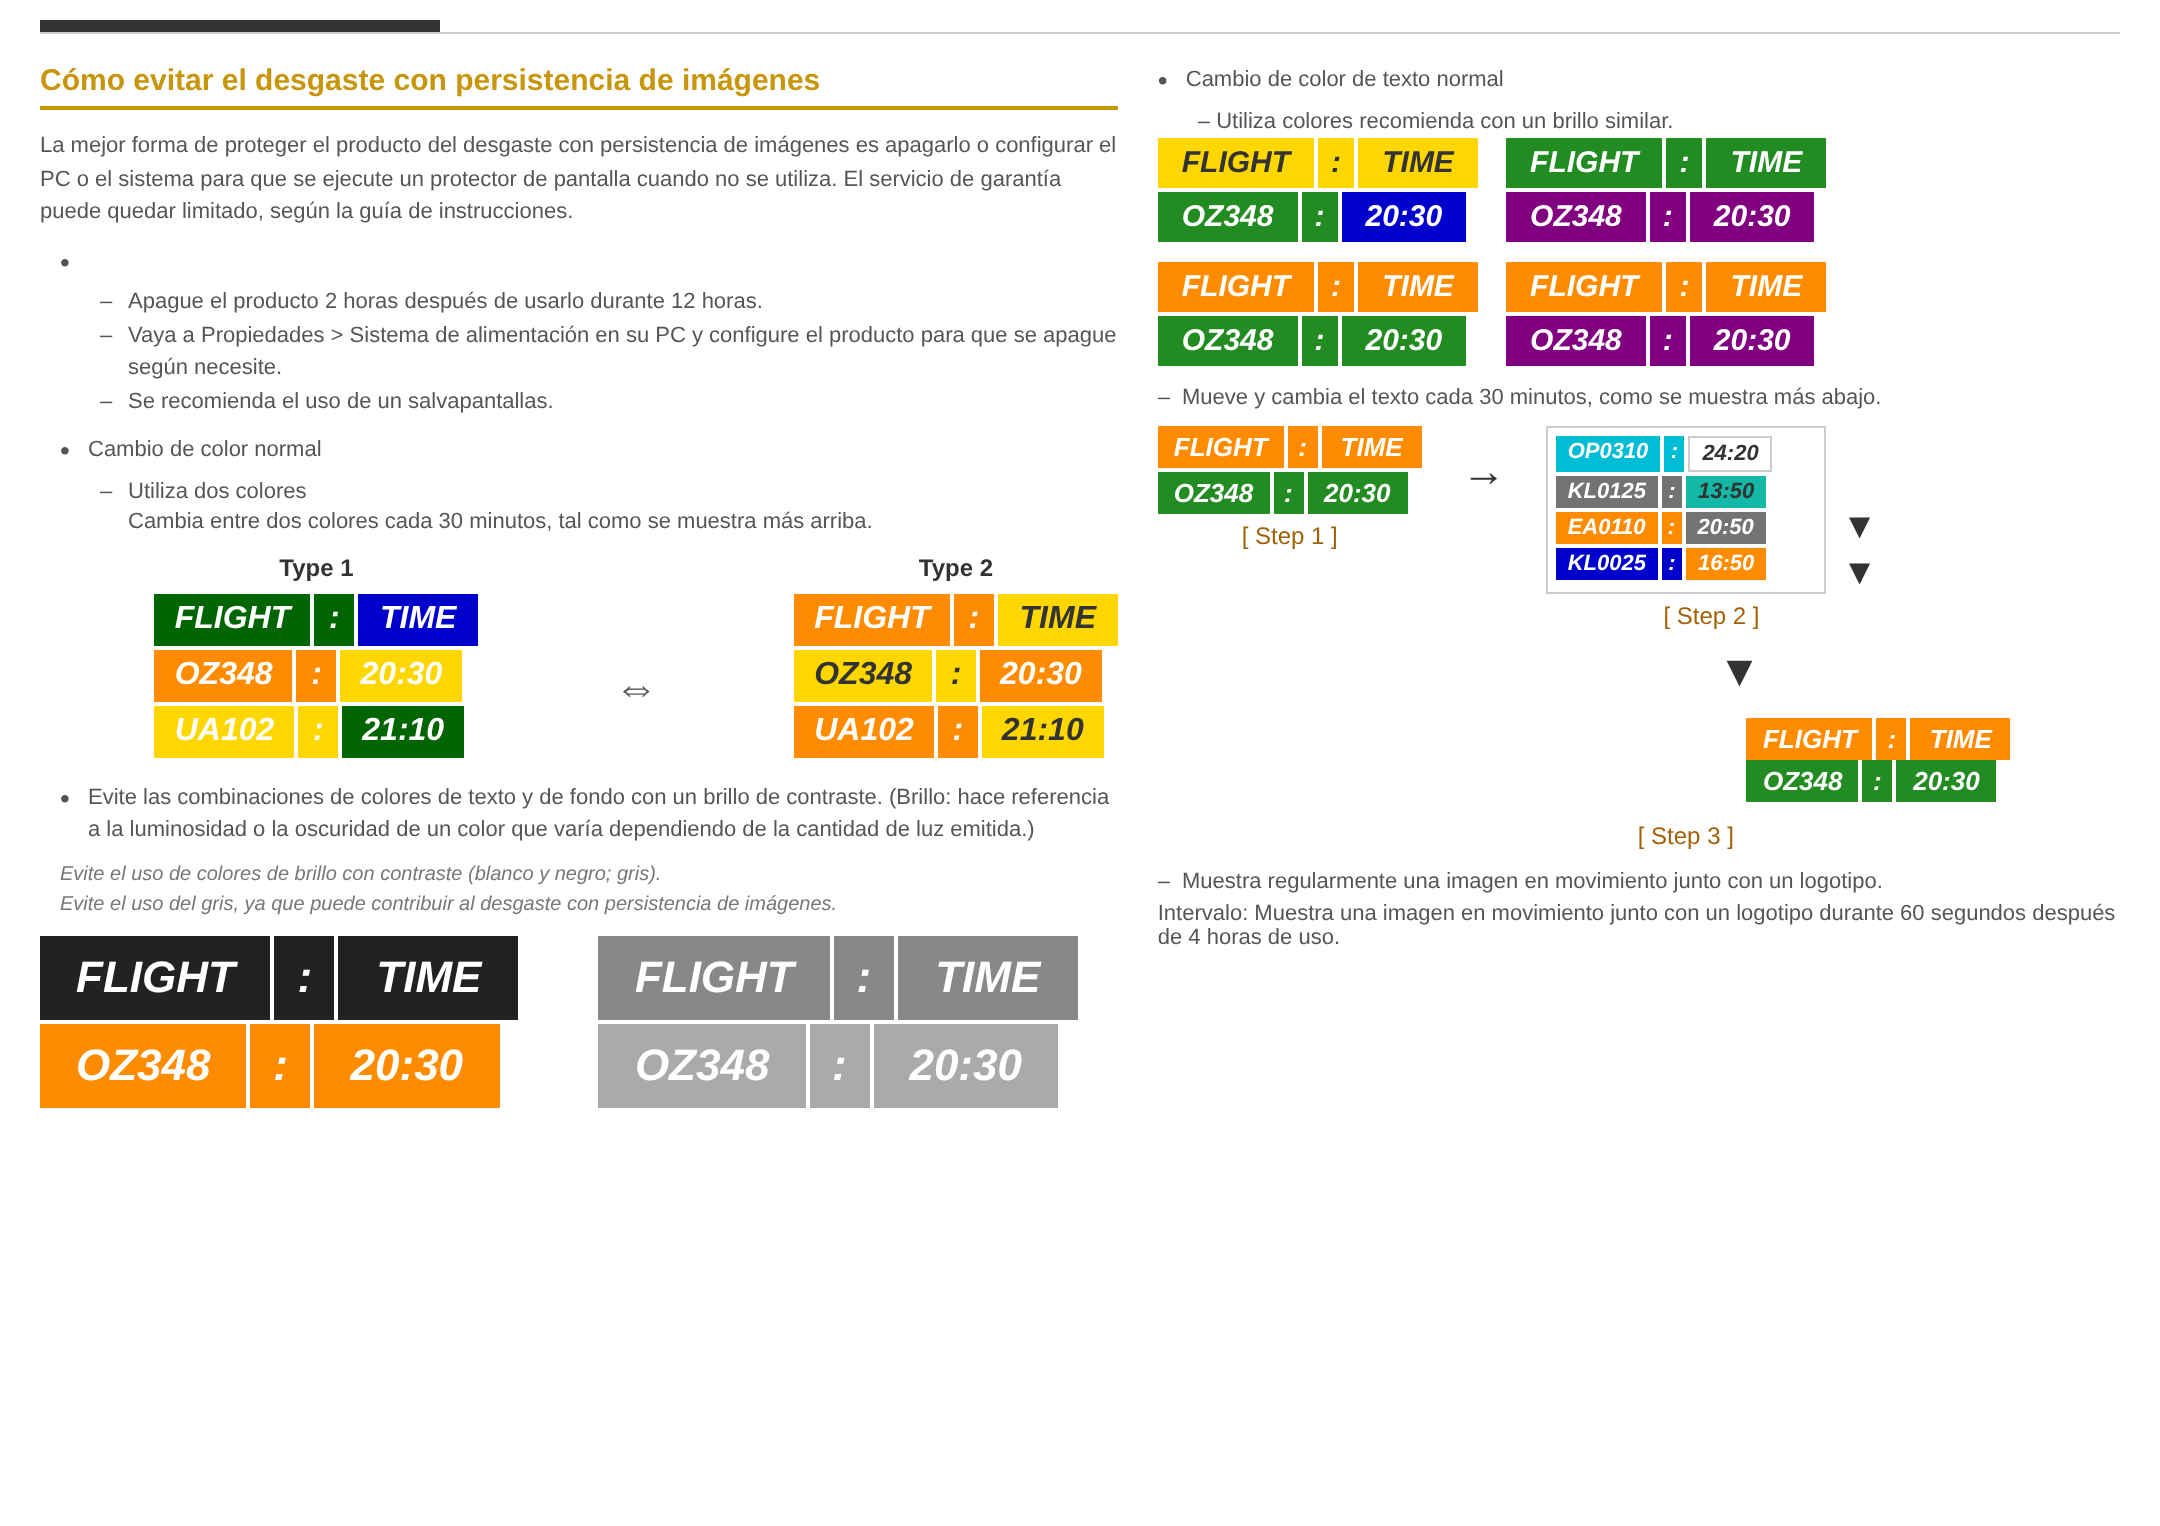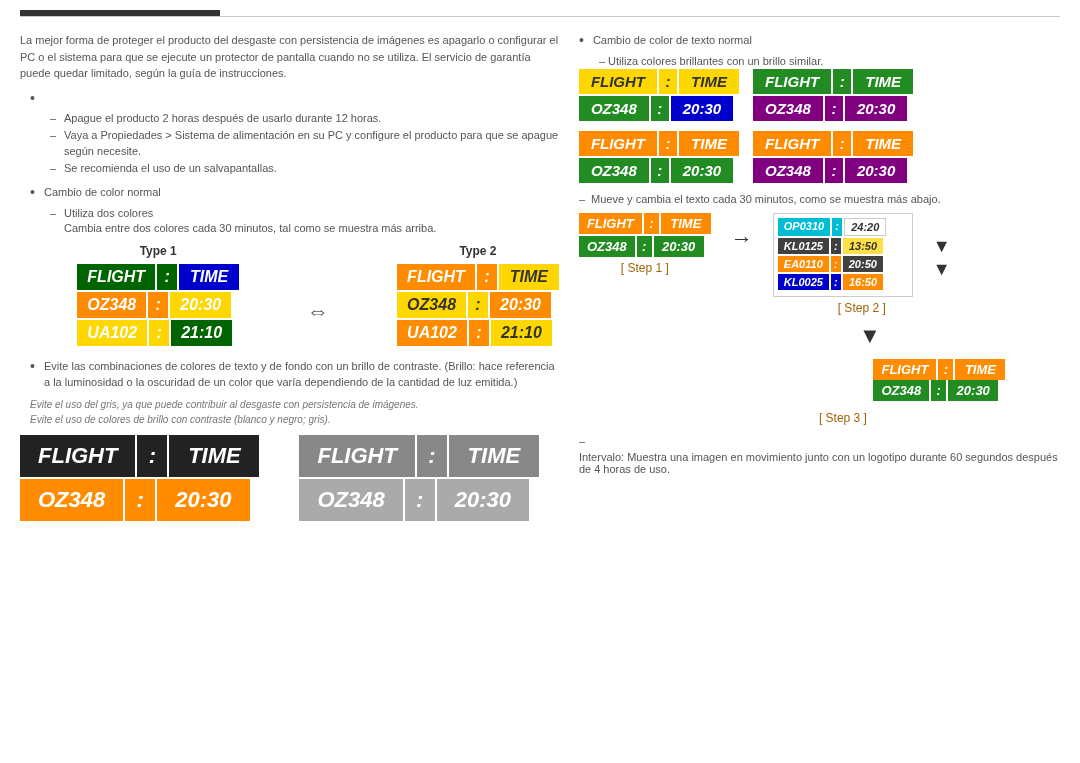--- a/index.html
+++ b/index.html
@@ -238,24 +238,24 @@
     .sc-cell {
       padding: 2px 6px;
       font-size: 11px;
       font-weight: bold;
       font-style: italic;
       min-width: 40px;
       text-align: center;
     }
 
     .sc-cyan { background: #00bcd4; color: #fff; }
-    .sc-green { background: #404040; color: #fff; }
+    .sc-green { background: #737373; color: #fff; }
     .sc-orange { background: #ff8c00; color: #fff; }
     .sc-blue { background: #0000cd; color: #fff; }
-    .sc-yellow { background: #fde047; color: #333; }
+    .sc-yellow { background: #14b8a6; color: #333; }
     .sc-white { background: #fff; color: #333; border: 1px solid #ccc; }
 
     .step3-board {
       margin: 6px auto;
       display: inline-block;
     }
 
     .note-text {
       font-size: 10px;
       color: #777;
@@ -294,20 +294,21 @@
 </head>
 <body>
 
 <div class="top-bar"></div>
 <div class="top-line"></div>
 
 <div class="main-container">
 
   <div class="left-col">
 
+    <div class="section-title">Cómo evitar el desgaste con persistencia de imágenes</div>
 
     <p class="body-text">La mejor forma de proteger el producto del desgaste con persistencia de imágenes es apagarlo o configurar el PC o el sistema para que se ejecute un protector de pantalla cuando no se utiliza. El servicio de garantía puede quedar limitado, según la guía de instrucciones.</p>
 
     <div class="bullet-section">
       <div class="bullet-item">
         <span class="bullet-dot">•</span>
       </div>
       <div class="sub-list">
         <div class="sub-item">
           <span class="dash">–</span>
@@ -385,22 +386,22 @@
       </div>
     </div>
 
     <div class="bullet-section" style="margin-top:8px;">
       <div class="bullet-item">
         <span class="bullet-dot">•</span>
         <span>Evite las combinaciones de colores de texto y de fondo con un brillo de contraste. (Brillo: hace referencia a la luminosidad o la oscuridad de un color que varía dependiendo de la cantidad de luz emitida.)</span>
       </div>
     </div>
 
+    <div class="note-text">Evite el uso de colores de brillo con contraste (blanco y negro; gris).</div>
     <div class="note-text">Evite el uso del gris, ya que puede contribuir al desgaste con persistencia de imágenes.</div>
-    <div class="note-text">Evite el uso de colores de brillo con contraste (blanco y negro; gris).</div>
 
     <div style="display:flex; gap:20px; margin-top:10px;">
 
       <div class="large-board">
         <div class="lb-header">
           <div class="lb-cell lb-black">FLIGHT</div>
           <div class="lb-cell lb-black" style="min-width:30px; padding:8px 10px;">:</div>
           <div class="lb-cell lb-black">TIME</div>
         </div>
         <div class="lb-row">
@@ -427,21 +428,21 @@
   </div>
 
   <div class="right-col">
 
     <div class="bullet-item" style="margin-bottom:4px;">
       <span class="bullet-dot">•</span>
       <span>Cambio de color de texto normal</span>
     </div>
     <div class="right-sub-item">
       <span class="dash">–</span>
-      <span>Utiliza colores brillantes con un brillo similar.</span>
+      <span>Utiliza colores recomienda con un brillo similar.</span>
     </div>
 
     <div style="display:flex; gap:14px; margin-bottom:10px;">
 
       <div class="small-board-wrap">
         <div class="sb-header">
           <div class="sb-cell rv1-yellow">FLIGHT</div>
           <div class="sb-cell rv1-yellow" style="min-width:18px; padding:4px 5px;">:</div>
           <div class="sb-cell rv1-yellow">TIME</div>
         </div>
@@ -516,21 +517,21 @@
           </div>
         </div>
         <div class="step-label">[ Step 1 ]</div>
       </div>
 
       <div style="display:flex; flex-direction:column; align-items:center; margin-top:10px;">
         <span style="font-size:22px; color:#333;">→</span>
       </div>
 
       <div class="step-col">
-        <div style="display:flex; gap:20px; align-items:center;">
+        <div style="display:flex; gap:8px; align-items:flex-end;">
           <div class="scrolling-board">
 
             <div class="scroll-row">
               <div class="sc-cell sc-cyan">OP0310</div>
               <div class="sc-cell sc-cyan" style="min-width:10px; padding:2px 3px;">:</div>
               <div class="sc-cell sc-white">24:20</div>
             </div>
 
             <div class="scroll-row">
               <div class="sc-cell sc-green">KL0125</div>
@@ -576,18 +577,19 @@
           <div class="sb-cell rv3-green" style="font-size:13px; min-width:15px; padding:3px 5px;">:</div>
           <div class="sb-cell rv3-green" style="font-size:13px; min-width:50px; padding:3px 8px;">20:30</div>
         </div>
       </div>
       <div class="step-label">[ Step 3 ]</div>
     </div>
 
     <div style="margin-top:10px;">
       <div style="display:flex; align-items:flex-start; margin-bottom:4px;">
         <span style="margin-right:6px; font-size:11px; color:#555;">–</span>
+        <span style="font-size:11px; color:#555;">Muestra regularmente una imagen en movimiento junto con un logotipo.</span>
       </div>
       <div style="font-size:11px; color:#555;">Intervalo: Muestra una imagen en movimiento junto con un logotipo durante 60 segundos después de 4 horas de uso.</div>
     </div>
 
   </div>
 </div>
 
 </body></html>

